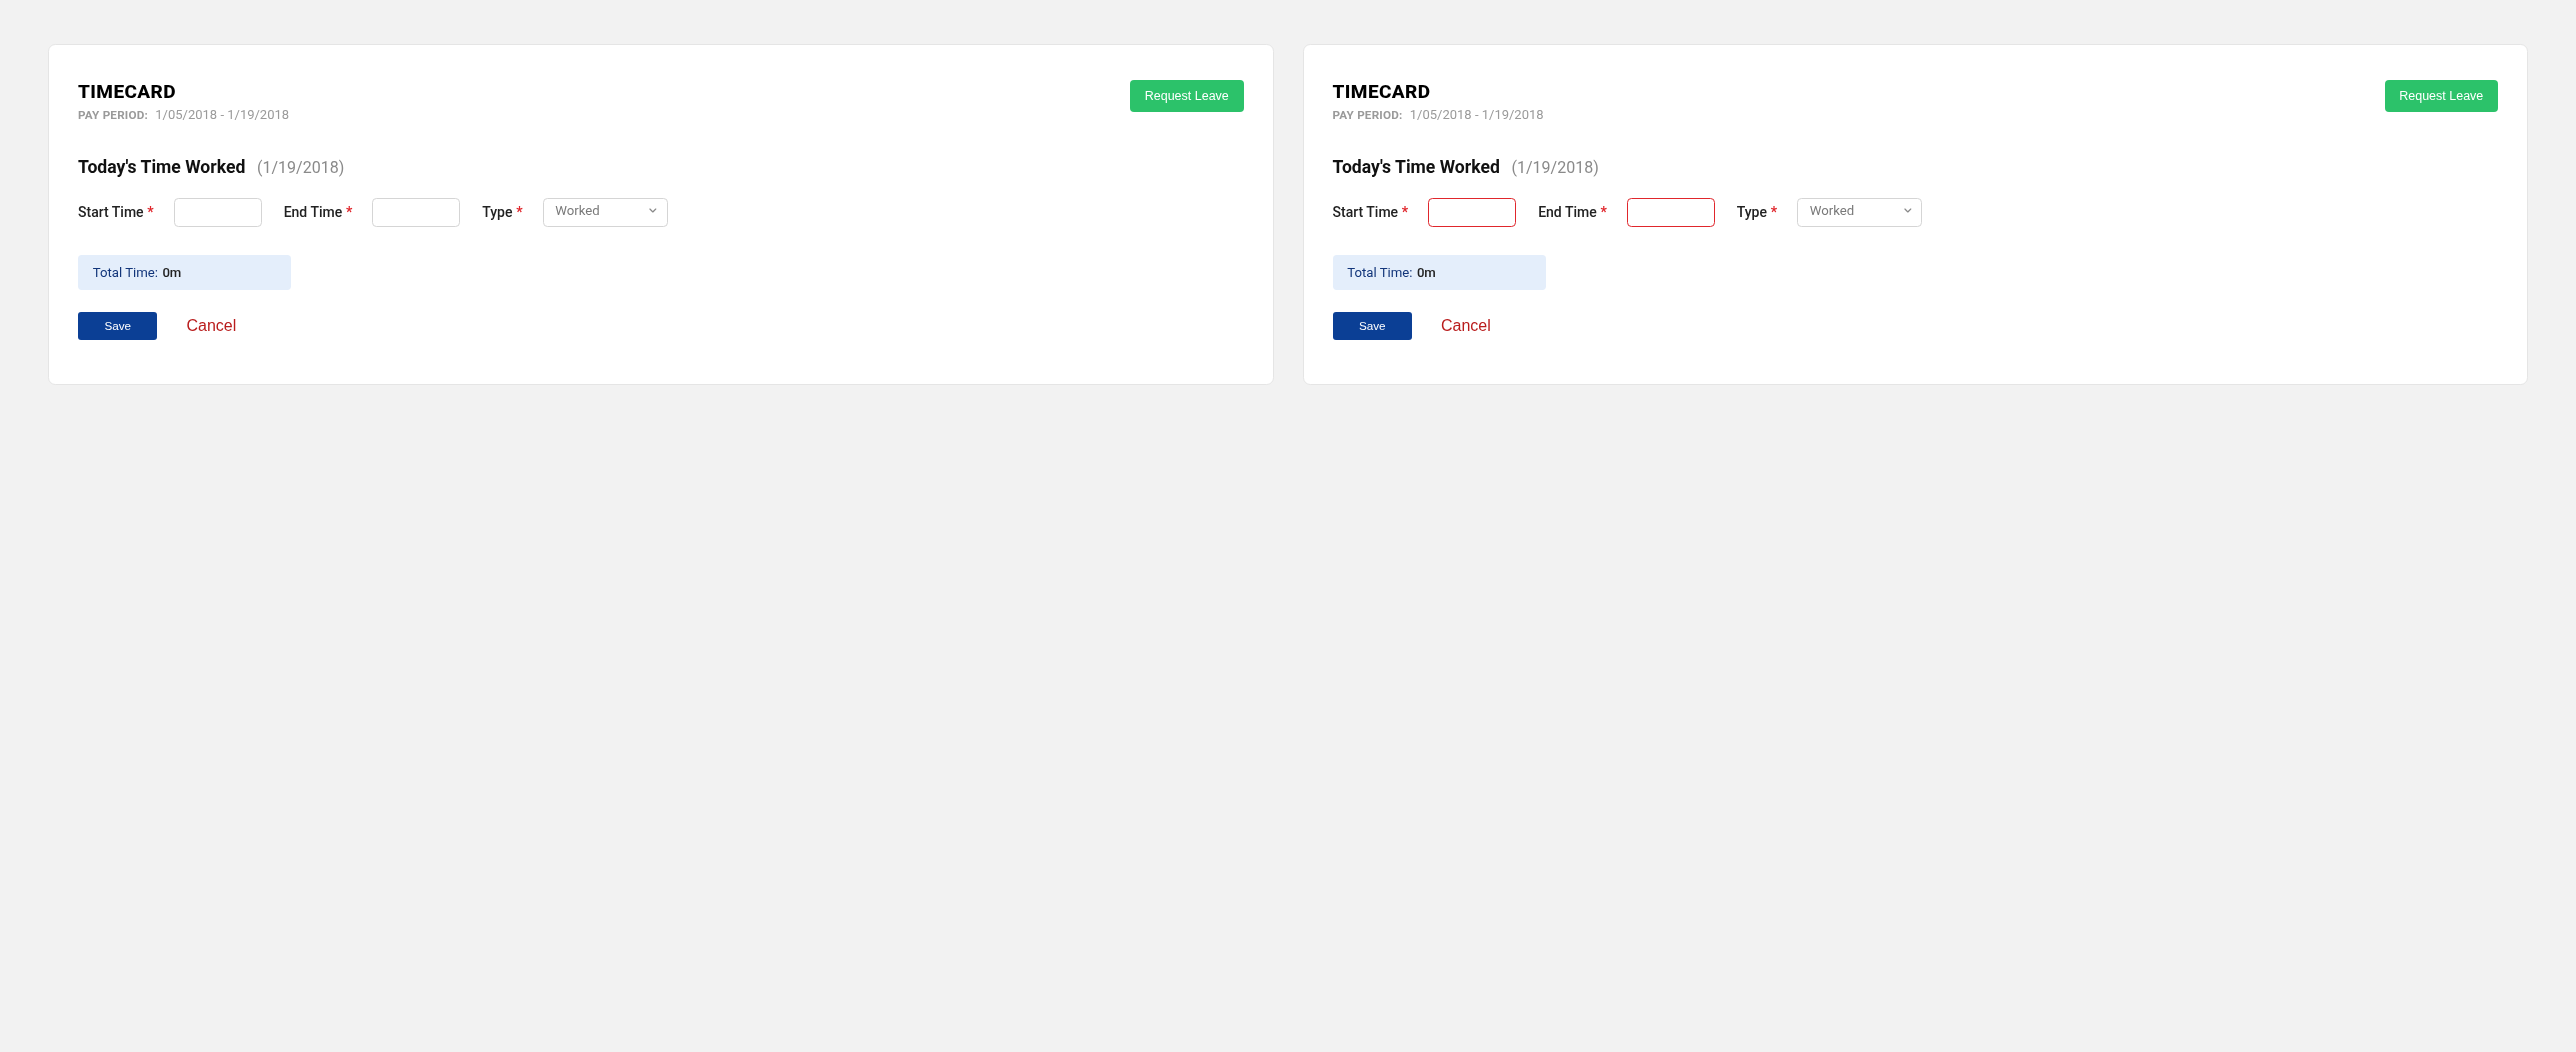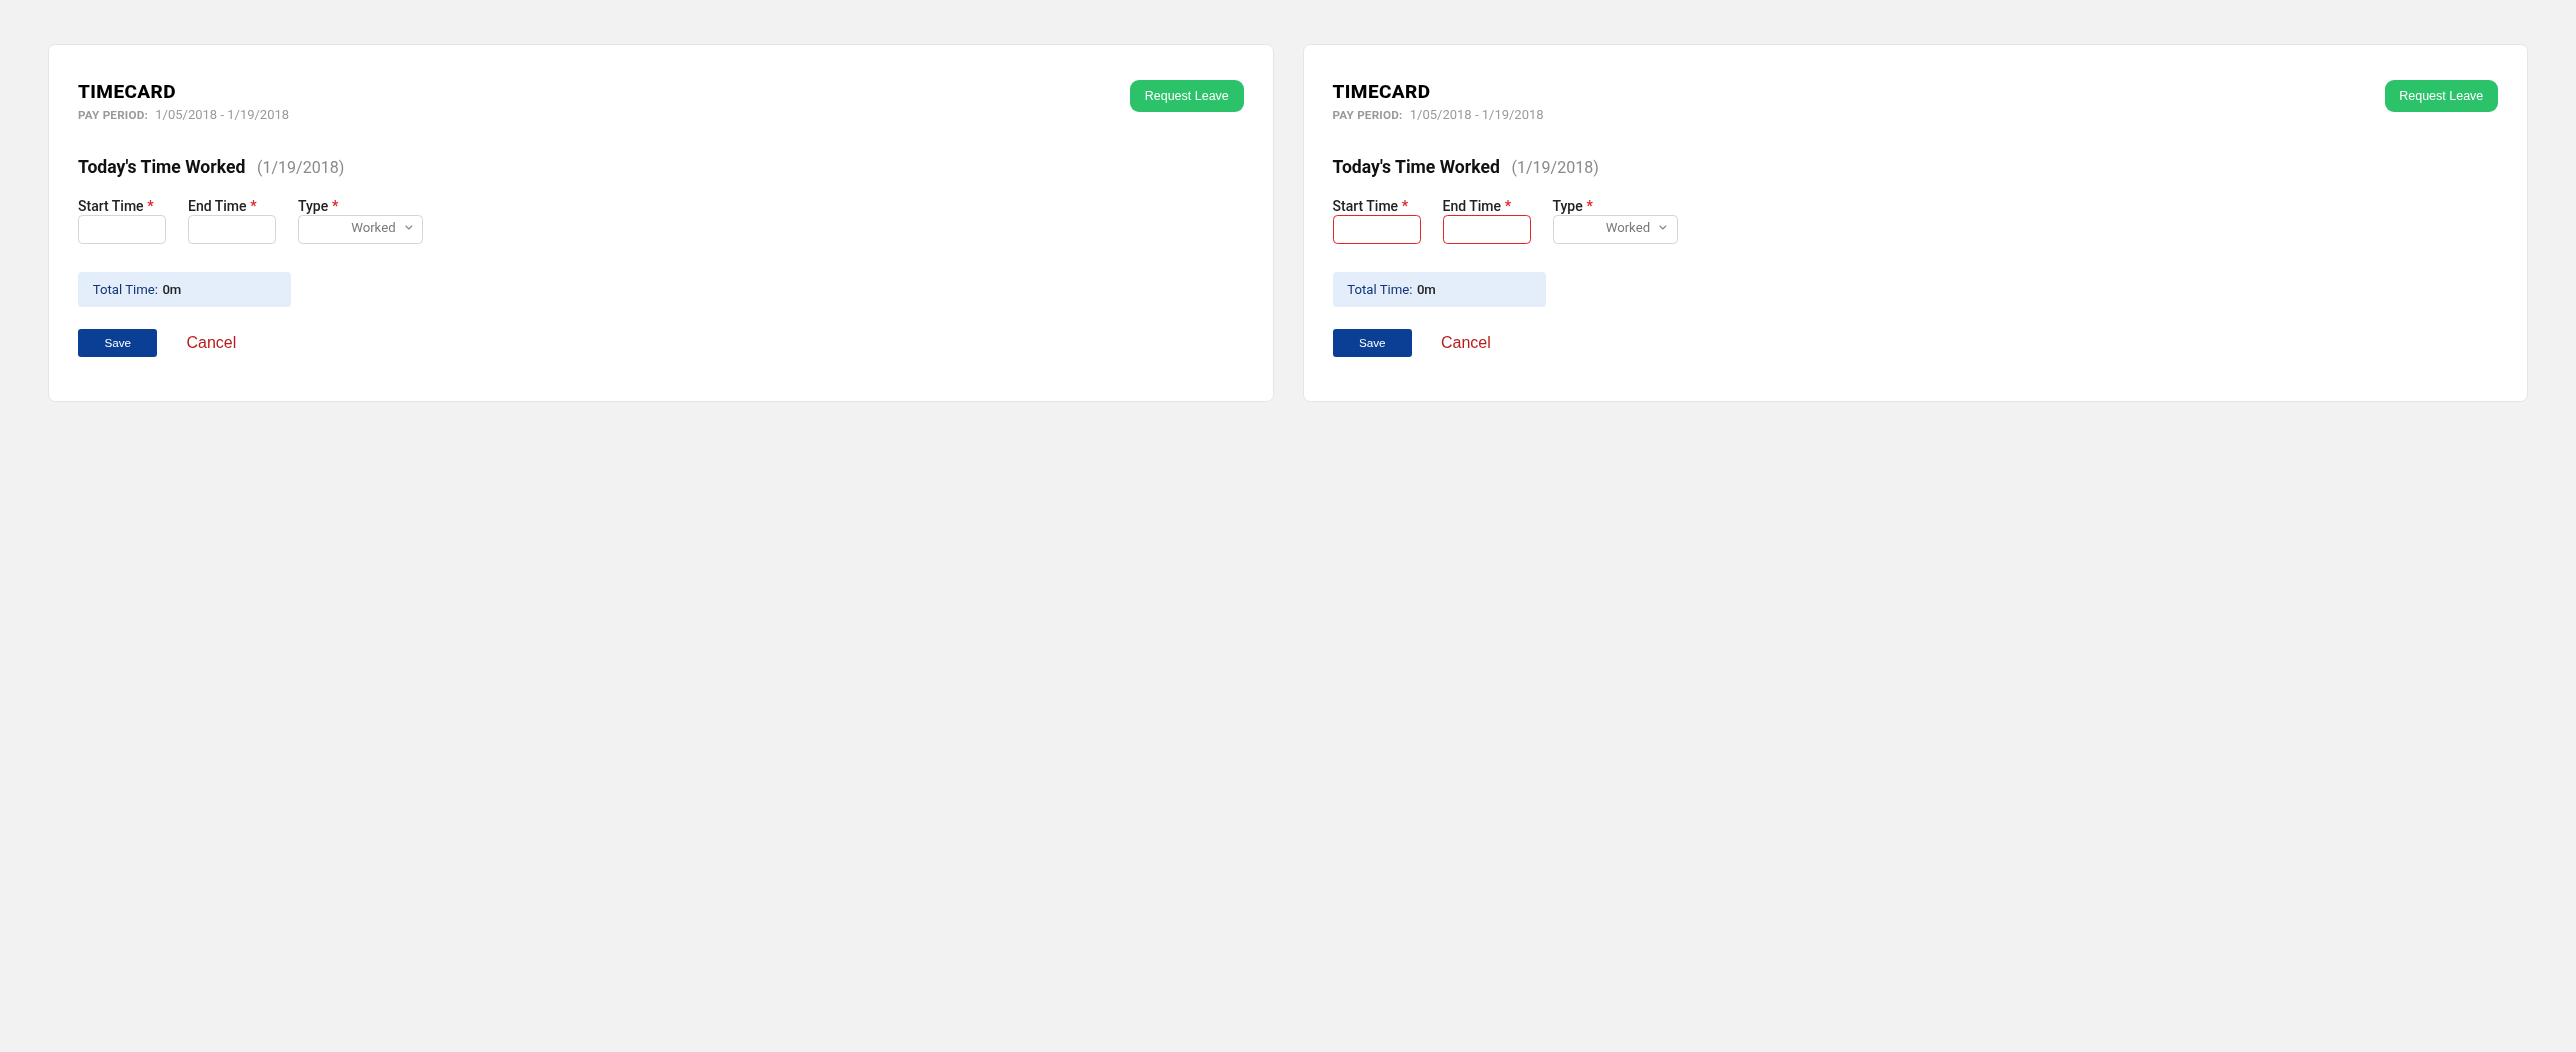--- a/index.html
+++ b/index.html
@@ -55,21 +55,21 @@
     }
     .pay-period-value {
       font-size: 13px;
       font-weight: 400;
       color: #9a9a9a;
     }
     .request-leave-btn {
       background: #2cc26a;
       color: #ffffff;
       border: none;
-      border-radius: 9px;
+      border-radius: 4px;
       padding: 8.8px 14.7px;
       font-size: 12.5px;
       font-weight: 500;
       cursor: pointer;
     }
     .section-title-row {
       display: flex;
       align-items: baseline;
       gap: 11.7px;
       margin-bottom: 20.5px;
@@ -85,22 +85,21 @@
       color: #8a8a8a;
     }
     .form-row {
       display: flex;
       gap: 22px;
       align-items: flex-start;
       margin-bottom: 11.7px;
     }
     .form-group {
       display: flex;
-      flex-direction: column;
-      gap: 1px;
+      gap: 20px;
     }
     .form-label {
       font-size: 14px;
       font-weight: 500;
       color: #222;
       display: flex;
       align-items: center;
       gap: 3.7px;
     }
     .required-asterisk {
@@ -128,21 +127,20 @@
       height: 29px;
       border: 0.7px solid #d5d5d5;
       border-radius: 4.4px;
       padding: 4.4px 26.4px 4.4px 11.7px;
       font-size: 13.2px;
       color: #7a7a7a;
       background: #fff;
       appearance: none;
       -webkit-appearance: none;
       cursor: pointer;
-      text-align: right;
     }
     .chevron-icon {
       position: absolute;
       right: 8.8px;
       top: 50%;
       transform: translateY(-50%);
       pointer-events: none;
     }
     .error-message {
       font-size: 13.2px;

